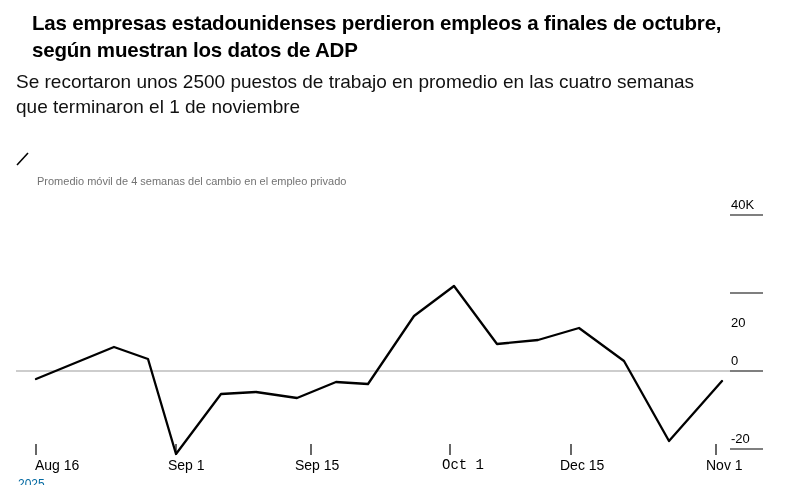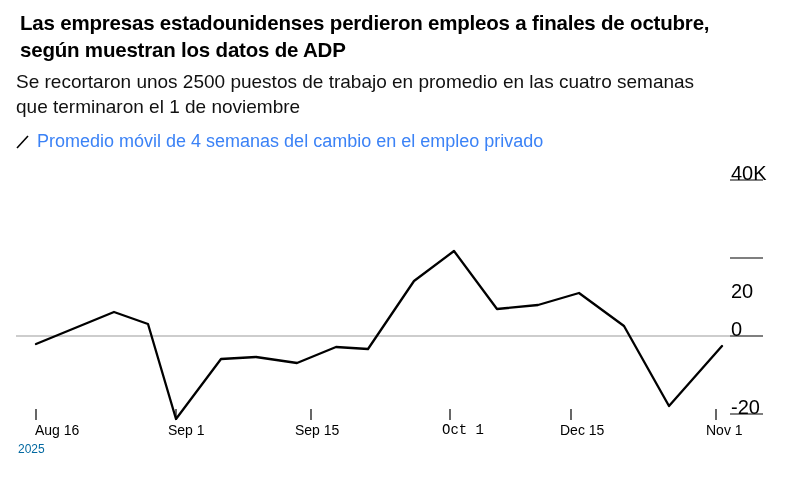--- a/index.html
+++ b/index.html
@@ -19,21 +19,21 @@
     width: 785px;
     height: 485px;
     box-sizing: border-box;
     padding: 10px 16px 0 16px;
   }
   .headline {
     font-size: 20.5px;
     font-weight: bold;
     line-height: 1.30;
     letter-spacing: -0.2px;
-    margin: 0 0 6px 4px;
+    margin: 0 0 6px 16px;
     max-width: 700px;
   }
   .subhead {
     font-size: 19px;
     font-weight: normal;
     line-height: 1.32;
     margin: 0 0 12px 0;
     color: #111111;
     max-width: 690px;
   }
@@ -44,37 +44,38 @@
     margin: 0 0 2px 0;
   }
   .legend-mark {
     display: inline-block;
     width: 14px;
     height: 16px;
     position: relative;
   }
   .legend-mark svg { display: block; }
   .legend-label {
-    font-size: 18px;
-    color: #3b82f6;
+    font-size: 11px;
+    color: #737373;
+    margin-top: 44px;
   }
   .chart-wrap {
     position: relative;
     width: 753px;
     height: 290px;
     margin-top: 2px;
   }
   .chart-svg {
     position: absolute;
     left: 0;
     top: 0;
   }
   .ylab {
     position: absolute;
-    font-size: 20px;
+    font-size: 13px;
     color: #000000;
     text-align: left;
     white-space: nowrap;
   }
   .xlab {
     position: absolute;
     font-size: 14px;
     color: #000000;
     white-space: nowrap;
     margin-left: 17px;

